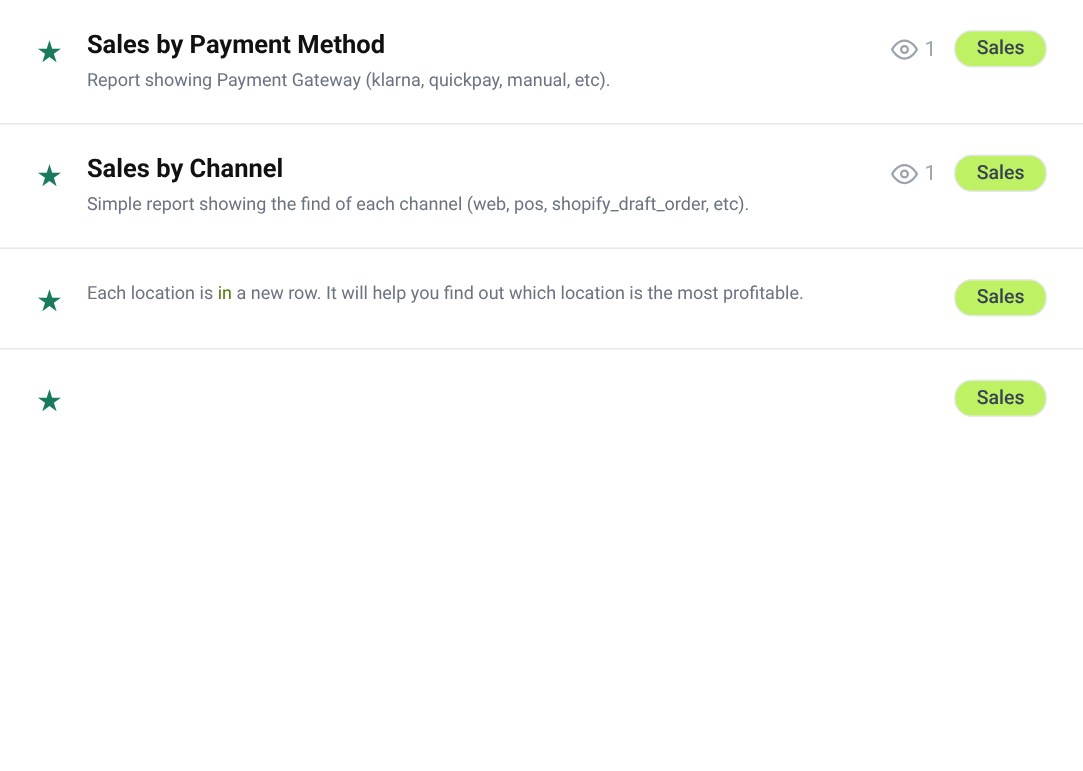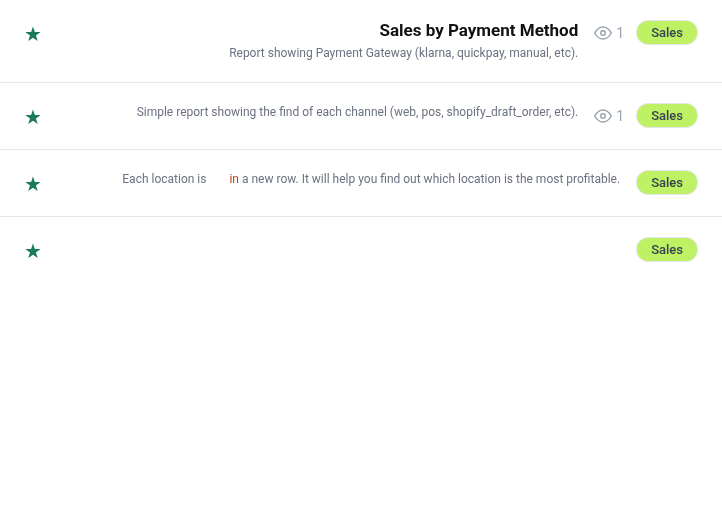--- a/index.html
+++ b/index.html
@@ -35,39 +35,37 @@
       flex-shrink: 0;
       margin-right: 16px;
       margin-top: 2px;
       color: #1a7a5e;
       font-size: 20px;
     }
 
     .report-content {
       flex: 1;
       min-width: 0;
-      text-align: right;
     }
 
     .report-title {
       font-size: 17px;
       font-weight: 700;
       color: #111;
       margin-bottom: 4px;
     }
 
     .report-description {
       font-size: 12px;
       color: #6b7280;
       line-height: 1.5;
     }
 
     .report-description .highlight {
-      color: #c2410c;
-      margin-left: 20px;
+      color: #4d7c0f;
     }
 
     .report-meta {
       display: flex;
       align-items: center;
       gap: 12px;
       margin-left: 16px;
       flex-shrink: 0;
     }
 
@@ -114,20 +112,21 @@
             <circle cx="12" cy="12" r="3"></circle>
           </svg>
           <span>1</span>
         </div>
         <div class="badge">Sales</div>
       </div>
     </div>
     <div class="report-item">
       <div class="star-icon" style="color: rgb(26, 122, 94);">★</div>
       <div class="report-content">
+        <div class="report-title">Sales by Channel</div>
         <div class="report-description">Simple report showing the find of each channel (web, pos, shopify_draft_order, etc).</div>
       </div>
       <div class="report-meta">
         <div class="view-count">
           <svg class="eye-svg" viewBox="0 0 24 24">
             <path d="M1 12s4-8 11-8 11 8 11 8-4 8-11 8-11-8-11-8z"></path>
             <circle cx="12" cy="12" r="3"></circle>
           </svg>
           <span>1</span>
         </div>

